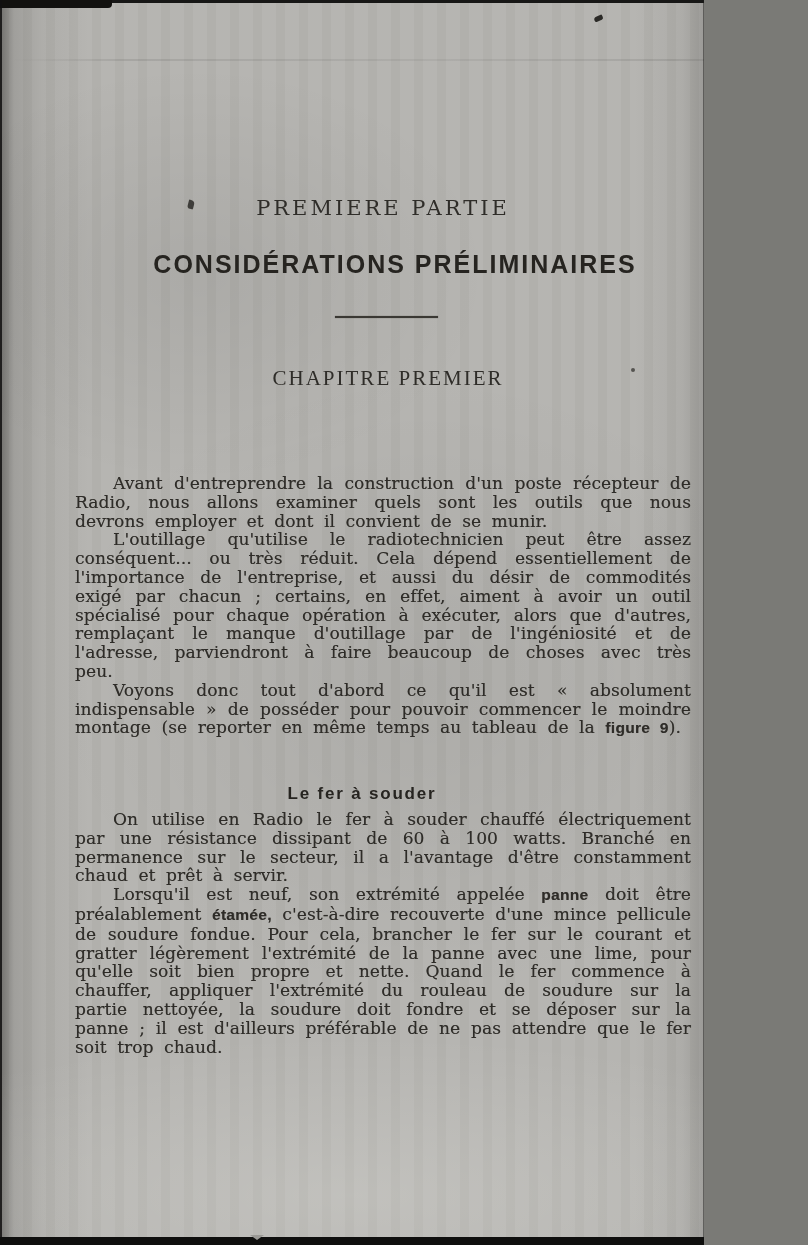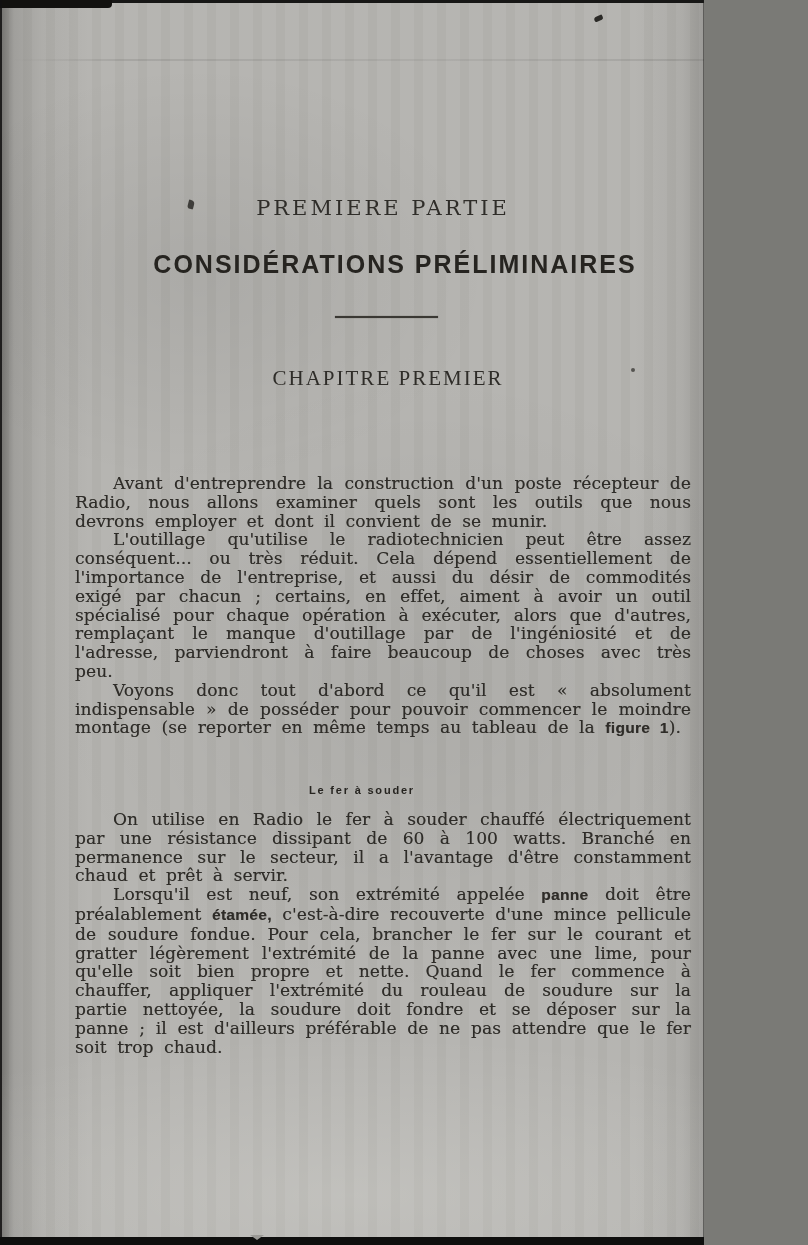--- a/index.html
+++ b/index.html
@@ -71,21 +71,21 @@
   .body-block p{margin:0;text-indent:38px;}
   .body-block .b{
     font-family:"Liberation Sans", sans-serif;font-weight:700;font-size:15.5px;
     letter-spacing:0.3px;
   }
   #block-intro{top:474px;}
   .h-subsection{
     position:absolute;top:784px;left:0;width:100%;text-align:center;
     transform:translateX(-21px);
     font-family:"Liberation Sans", sans-serif;font-weight:700;
-    font-size:11px;letter-spacing:1.8px;color:#262420;
+    font-size:17px;letter-spacing:1.8px;color:#262420;
   }
   #block-soudure{top:810px;}
 </style>
 </head>
 <body>
 
 <div class="scan">
 
   <div class="edge-top"></div>
   <div class="edge-top-corner"></div>
@@ -105,21 +105,21 @@
     <div class="h-title">CONSIDÉRATIONS PRÉLIMINAIRES</div>
 
     <div class="rule"></div>
 
     <div class="h-chapter">CHAPITRE PREMIER</div>
 
 
     <div class="body-block" id="block-intro">
         <p><span>Avant d'entreprendre la construction d'un poste récepteur de Radio, nous allons examiner quels sont les outils que nous devrons employer et dont il convient de se munir.</span></p>
         <p><span>L'outillage qu'utilise le radiotechnicien peut être assez conséquent... ou très réduit. Cela dépend essentiellement de l'importance de l'entreprise, et aussi du désir de commodités exigé par chacun ; certains, en effet, aiment à avoir un outil spécialisé pour chaque opération à exécuter, alors que d'autres, remplaçant le manque d'outillage par de l'ingéniosité et de l'adresse, parviendront à faire beaucoup de choses avec très peu.</span></p>
-        <p><span>Voyons donc tout d'abord ce qu'il est « absolument indispensable » de posséder pour pouvoir commencer le moindre montage (se reporter en même temps au tableau de la </span><span class="b">figure 1</span><span>).</span></p>
+        <p><span>Voyons donc tout d'abord ce qu'il est « absolument indispensable » de posséder pour pouvoir commencer le moindre montage (se reporter en même temps au tableau de la </span><span class="b">figure 9</span><span>).</span></p>
       </div>
 
     <div class="h-subsection">Le fer à souder</div>
 
     <div class="body-block" id="block-soudure">
         <p><span>On utilise en Radio le fer à souder chauffé électriquement par une résistance dissipant de 60 à 100 watts. Branché en permanence sur le secteur, il a l'avantage d'être constamment chaud et prêt à servir.</span></p>
         <p><span>Lorsqu'il est neuf, son extrémité appelée </span><span class="b">panne</span><span> doit être préalablement </span><span class="b">étamée,</span><span> c'est-à-dire recouverte d'une mince pellicule de soudure fondue. Pour cela, brancher le fer sur le courant et gratter légèrement l'extrémité de la panne avec une lime, pour qu'elle soit bien propre et nette. Quand le fer commence à chauffer, appliquer l'extrémité du rouleau de soudure sur la partie nettoyée, la soudure doit fondre et se déposer sur la panne ; il est d'ailleurs préférable de ne pas attendre que le fer soit trop chaud.</span></p>
       </div>
 
   </div>

